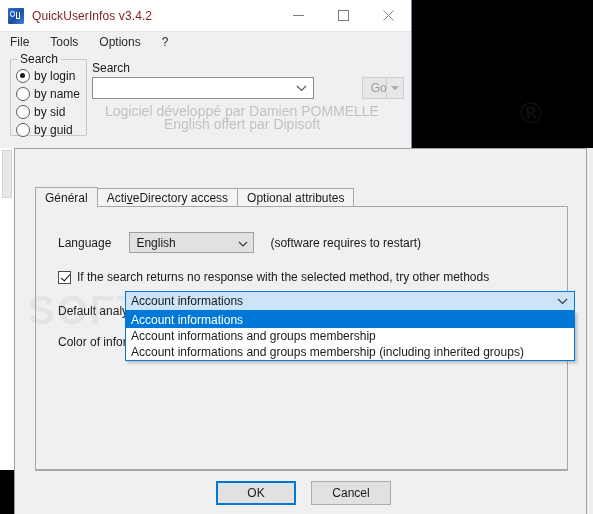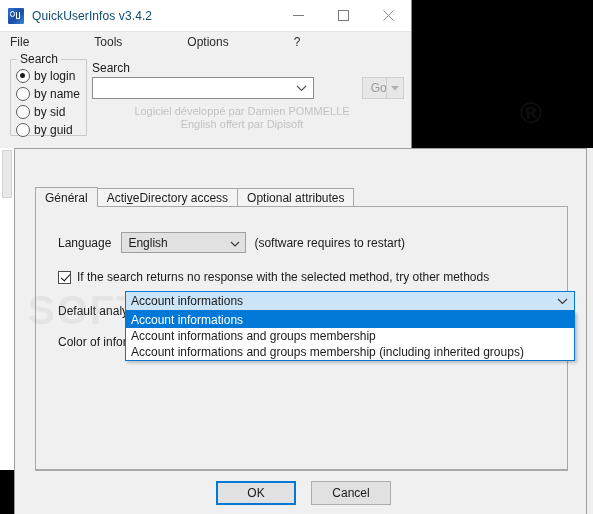--- a/index.html
+++ b/index.html
@@ -20,61 +20,61 @@
   .app-window{position:absolute;left:0;top:0;width:412px;height:148px;background:#f0f0f0;
     border:1px solid #6f8ba4;border-top:none;border-left:none;box-sizing:border-box;}
   .titlebar{position:relative;height:31px;background:#ffffff;display:flex;align-items:center;}
   .app-icon{width:16px;height:16px;margin-left:8px;margin-right:8px;border-radius:1px;
     background:linear-gradient(135deg,#2f6fd0 0%,#1a4fa0 55%,#3f86e0 100%);
     position:relative;flex:0 0 auto;}
   .app-icon::before{content:"";position:absolute;left:2px;top:3px;width:5px;height:6px;
     border:1.5px solid #fff;border-radius:3px 3px 3px 3px;box-sizing:border-box;}
   .app-icon::after{content:"";position:absolute;left:8px;top:4px;width:4px;height:7px;
     border-left:1.5px solid #fff;border-bottom:1.5px solid #fff;border-right:1.5px solid #fff;box-sizing:border-box;}
-  .app-title{font-size:12px;color:#0c4a6e;letter-spacing:0.1px;}
+  .app-title{font-size:12px;color:#7f1d1d;letter-spacing:0.1px;}
   .win-btns{position:absolute;right:0;top:0;height:31px;display:flex;}
   .win-btn{width:45px;height:31px;display:flex;align-items:center;justify-content:center;color:#7a7a7a;}
   .win-btn svg{display:block;}
-  .menubar{height:21px;display:flex;align-items:center;padding-left:8px;background:#f0f0f0;border-top:1px solid #e4e4e4;gap:44px;}
+  .menubar{height:21px;display:flex;align-items:center;padding-left:8px;background:#f0f0f0;border-top:1px solid #e4e4e4;}
   .menu-item{padding:2px 9px 3px 2px;margin-right:10px;font-size:12px;color:#2b2b2b;}
 
   
   .client{position:relative;height:95px;background:#f0f0f0;padding-left:28px;}
   .groupbox{position:absolute;left:10px;top:6px;width:75px;height:75px;border:1px solid #c8c8c8;border-radius:1px;}
   .groupbox-title{position:absolute;left:6px;top:-8px;background:#f0f0f0;padding:0 3px;font-size:12px;color:#1a1a1a;}
   .radio-row{display:flex;align-items:center;height:16px;margin:2px 0 0 5px;font-size:12px;color:#1a1a1a;}
   .radio{width:12px;height:12px;border:1px solid #5a5a5a;border-radius:50%;background:#fff;margin-right:4px;position:relative;flex:0 0 auto;}
   .radio.on::after{content:"";position:absolute;left:2.5px;top:2.5px;width:5px;height:5px;border-radius:50%;background:#1a1a1a;}
 
   .search-label{position:absolute;left:92px;top:8px;font-size:12px;color:#1a1a1a;}
   .search-combo{position:absolute;left:92px;top:24px;width:222px;height:22px;background:#fff;border:1px solid #8c8c8c;box-sizing:border-box;display:flex;align-items:center;justify-content:flex-end;}
   .search-combo .chev{margin-right:6px;}
   .go-btn{position:absolute;left:362px;top:24px;width:40px;height:22px;background:#e7e7e7;border:1px solid #cfcfcf;box-sizing:border-box;
     display:flex;align-items:center;justify-content:center;font-size:12px;color:#9a9a9a;}
   .go-split{position:absolute;left:386px;top:24px;width:18px;height:22px;background:#e7e7e7;border:1px solid #cfcfcf;box-sizing:border-box;display:flex;align-items:center;justify-content:center;}
-  .credits{position:absolute;left:92px;top:52px;width:300px;text-align:center;font-size:11px;color:#c2c2c2;line-height:13px;}
+  .credits{position:absolute;left:92px;top:52px;width:300px;text-align:center;font-size:14px;color:#c2c2c2;line-height:13px;}
 
   
   .pref-dialog{position:absolute;left:14px;top:148px;width:573px;height:366px;background:#f0f0f0;
     border:1px solid #a0a0a0;border-bottom:none;box-sizing:border-box;}
   .pref-title{height:31px;display:flex;align-items:center;position:relative;background:#f0f0f0;}
   .pref-title-text{margin-left:10px;font-size:12px;color:#6d6d6d;}
   .pref-close{position:absolute;right:0;top:0;width:45px;height:31px;display:flex;align-items:center;justify-content:center;color:#8a8a8a;}
 
   .tabstrip{position:absolute;left:20px;top:38px;height:20px;display:flex;align-items:flex-end;}
   .tab{height:19px;padding:0 9px;display:flex;align-items:center;font-size:12px;color:#1a1a1a;
     border:1px solid #a7a7a7;border-bottom:none;background:#f4f4f4;box-sizing:border-box;margin-right:-1px;}
   .tab.active{background:#f0f0f0;border-color:#a7a7a7;height:20px;z-index:3;position:relative;}
   .tab u{text-decoration:underline;}
 
   .tabpanel{position:absolute;left:20px;top:57px;width:533px;height:264px;background:#f0f0f0;
     border:1px solid #a7a7a7;box-sizing:border-box;}
   .panel-sep{position:absolute;left:20px;top:321px;width:533px;height:1px;background:#a9a9a9;}
 
-  .row-lang{position:absolute;left:22px;top:25px;display:flex;align-items:center;}
+  .row-lang{position:absolute;left:22px;top:25px;display:flex;align-items:center;gap:8px;}
   .lbl{font-size:12px;color:#1a1a1a;}
   .combo-lang{width:125px;height:21px;margin-left:10px;background:#e1e1e1;border:1px solid #a0a0a0;box-sizing:border-box;
     display:flex;align-items:center;justify-content:space-between;padding:0 5px 0 6px;font-size:12px;color:#1a1a1a;}
   .hint{margin-left:8px;font-size:12px;color:#1a1a1a;}
 
   .row-check{position:absolute;left:22px;top:63px;display:flex;align-items:center;}
   .chk{width:13px;height:13px;border:1px solid #4a4a4a;background:#fff;box-sizing:border-box;position:relative;margin-right:6px;flex:0 0 auto;}
   .chk.on::after{content:"";position:absolute;left:3.5px;top:0.5px;width:4px;height:8px;
     border:solid #0b0b0b;border-width:0 1.7px 1.7px 0;transform:rotate(42deg);}
 

